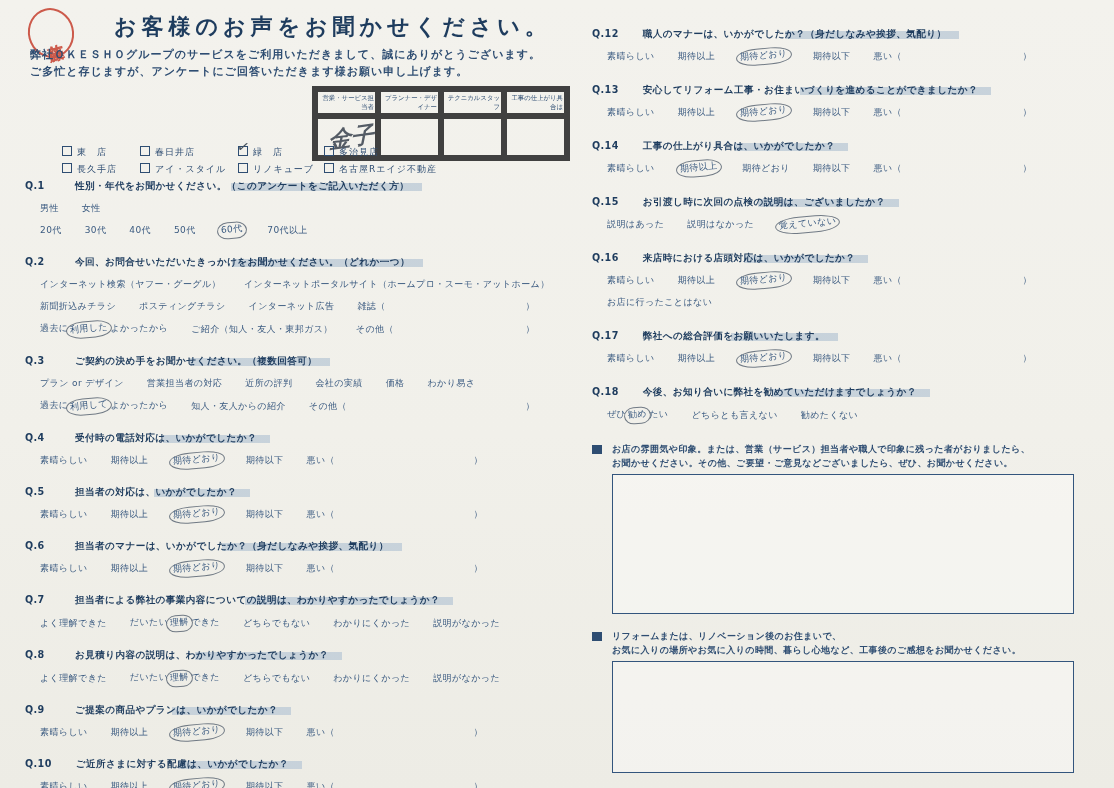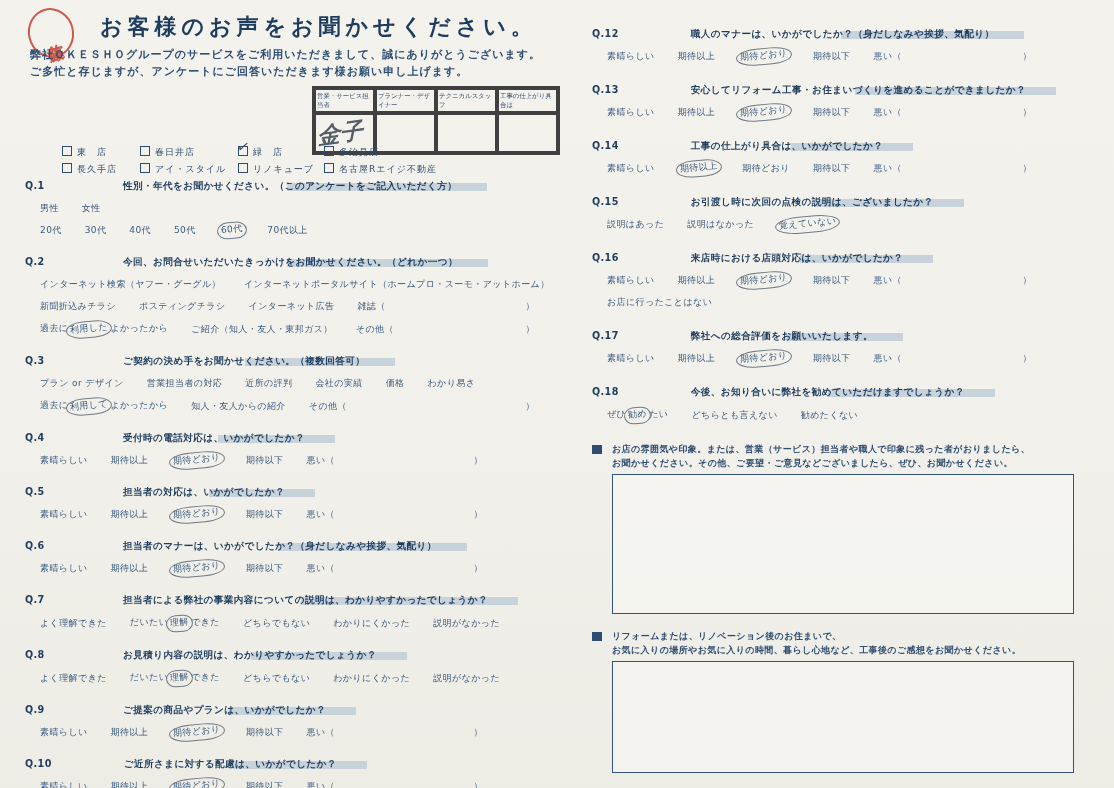--- a/index.html
+++ b/index.html
@@ -11,33 +11,33 @@
   }
   
   .stamp{
     position:absolute;left:28px;top:8px;width:42px;height:46px;
     border:2.5px solid #c6402f;border-radius:50%;
     color:#c6402f;display:flex;align-items:center;justify-content:center;
     writing-mode:vertical-rl;font-size:16px;font-weight:bold;line-height:1;
     transform:rotate(-14deg);opacity:.85;letter-spacing:1px;
   }
   .page-title{
-    position:absolute;left:100px;top:12px;width:460px;
+    position:absolute;left:114px;top:12px;width:460px;
     font-size:22px;font-weight:bold;letter-spacing:5px;color:#1e3c5e;
   }
   .intro{
     position:absolute;left:30px;top:46px;width:520px;text-align:left;
     font-size:11px;font-weight:bold;letter-spacing:1px;color:#2e4d72;line-height:1.55;
   }
   
   .staff-table{
     position:absolute;left:312px;top:86px;border-collapse:collapse;
   }
   .staff-table th,.staff-table td{
-    border:4px solid #404040;width:55px;text-align:left;vertical-align:middle;
+    border:6px solid #404040;width:55px;text-align:right;vertical-align:middle;
   }
   .staff-table th{font-size:6.4px;font-weight:normal;padding:2px 1px;line-height:1.35;color:#2e4d72}
   .staff-table td{height:34px}
   .handwriting{
     font-family:"DejaVu Serif",serif;font-style:italic;
     font-size:23px;color:#39424e;display:inline-block;
     transform:rotate(-8deg) skewX(-6deg);font-weight:bold;opacity:.85;
   }
   
   .stores{position:absolute;left:62px;top:146px;width:380px;font-size:9px}
@@ -50,23 +50,22 @@
   }
   
   .col-left{position:absolute;left:25px;top:180px;width:512px}
   .col-right{position:absolute;left:592px;top:28px;width:482px}
   
   .q{margin-bottom:19px}
   .col-right .q{margin-bottom:21px}
   .q-title{font-size:9.6px;font-weight:bold;color:#1e3c5e;letter-spacing:.4px;white-space:nowrap}
   .q-no{display:inline-block;min-width:26px;margin-right:24px}
   .q-text{
-    padding-right:30px;
+    padding-right:13px;
     background:linear-gradient(90deg,rgba(195,207,217,0) 45%,rgba(195,207,217,.9) 45%) 0 100%/100% 8px no-repeat;
-    margin-left:48px;
   }
   .q-row{display:flex;align-items:center;font-size:9px;color:#3a5a80;margin-top:9px;padding-left:15px;letter-spacing:.4px}
   .opt{margin-right:23px;white-space:nowrap}
   .opt.end{margin-left:auto;margin-right:2px}
   .r-rating{padding-right:52px}
   .col-right .r-rating{padding-right:40px}
   .circled{
     display:inline-block;border:1.5px solid rgba(80,92,108,.8);
     border-radius:46%/62%;padding:0 3px 2px;margin:-2px -2px;
     transform:rotate(-5deg);

